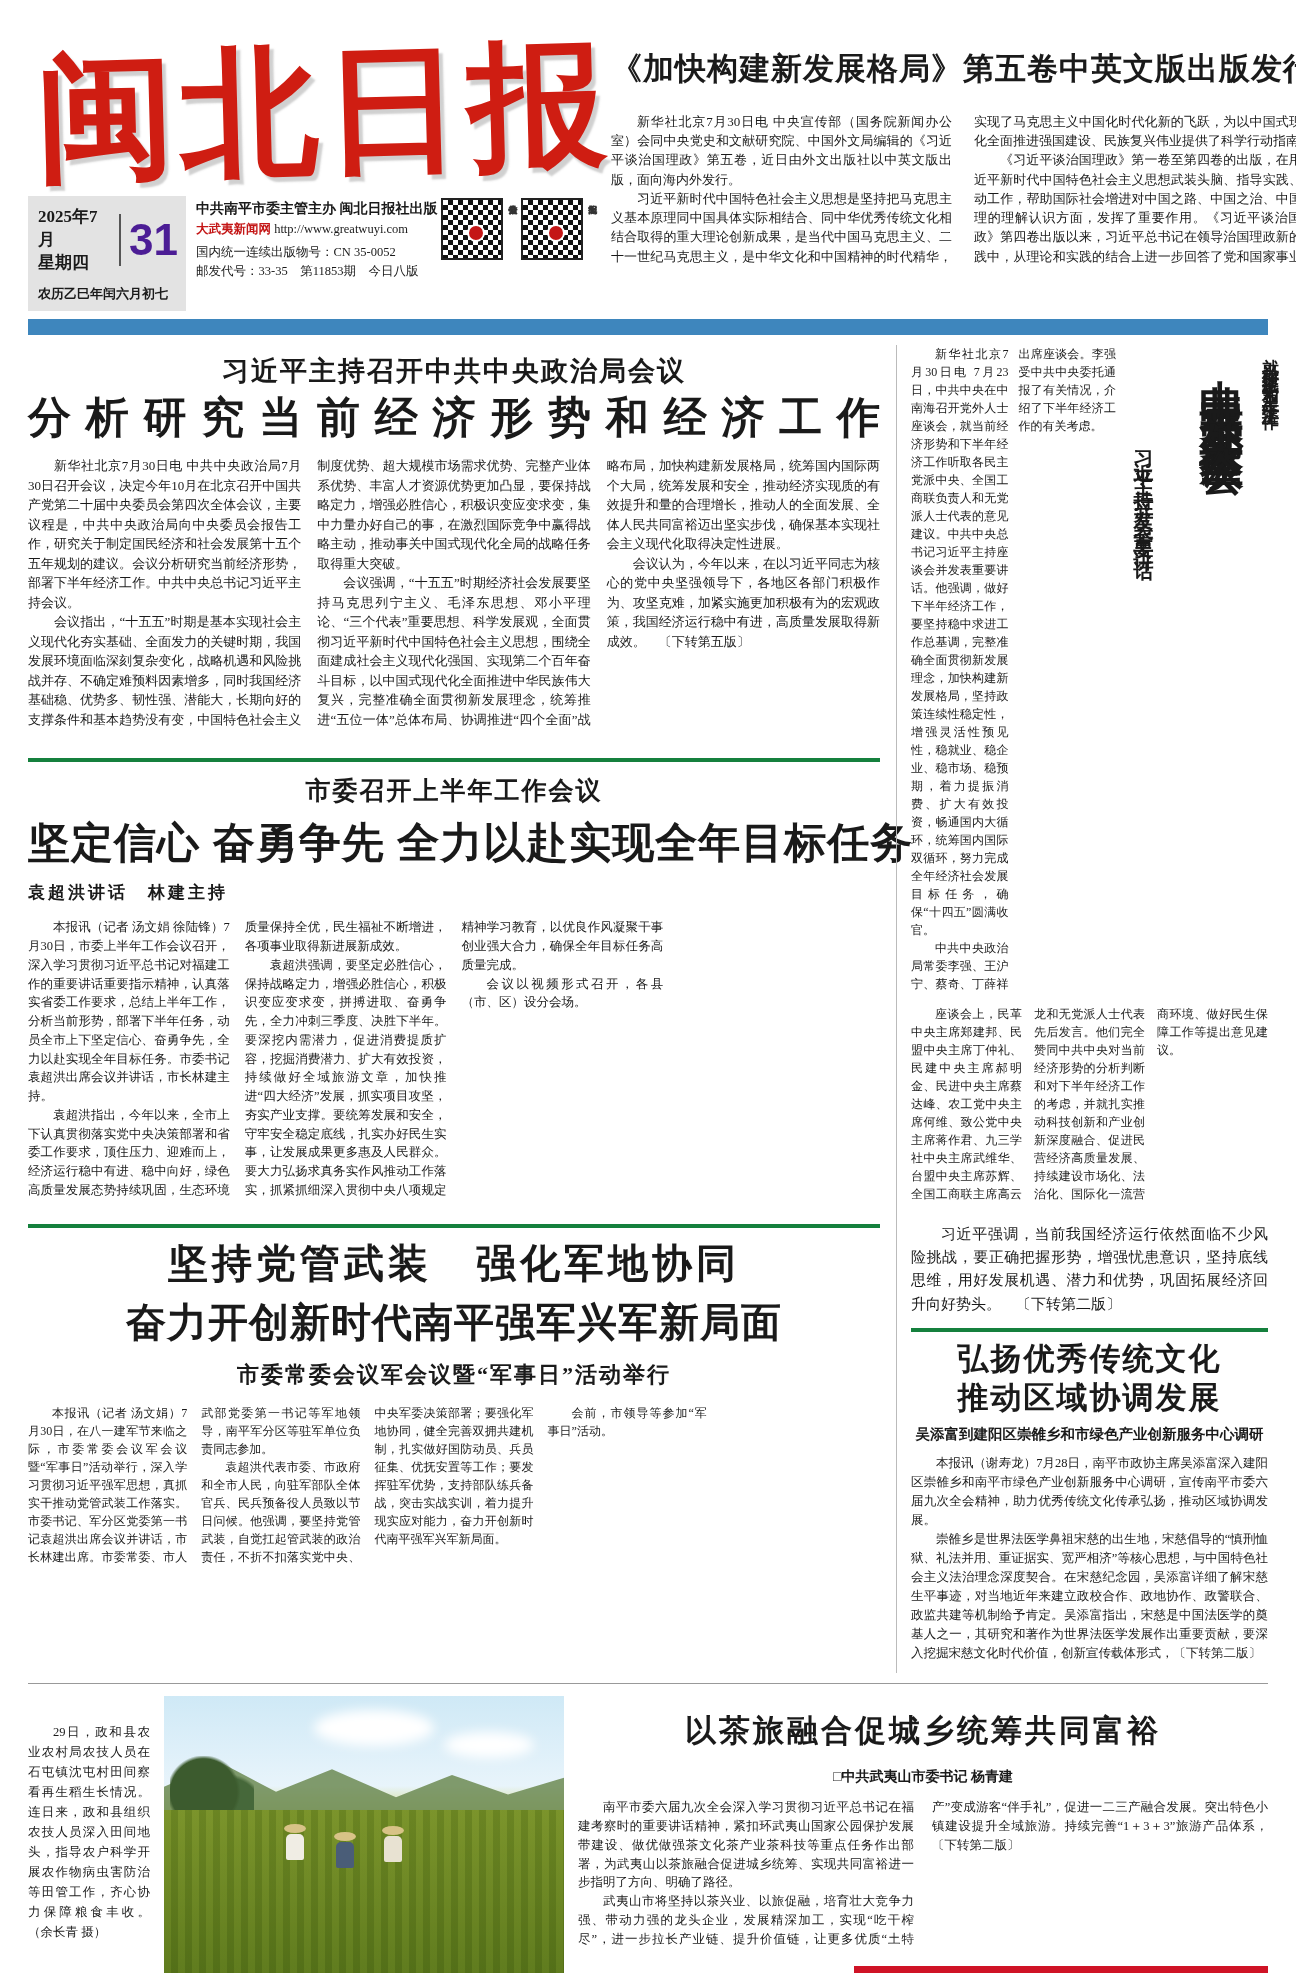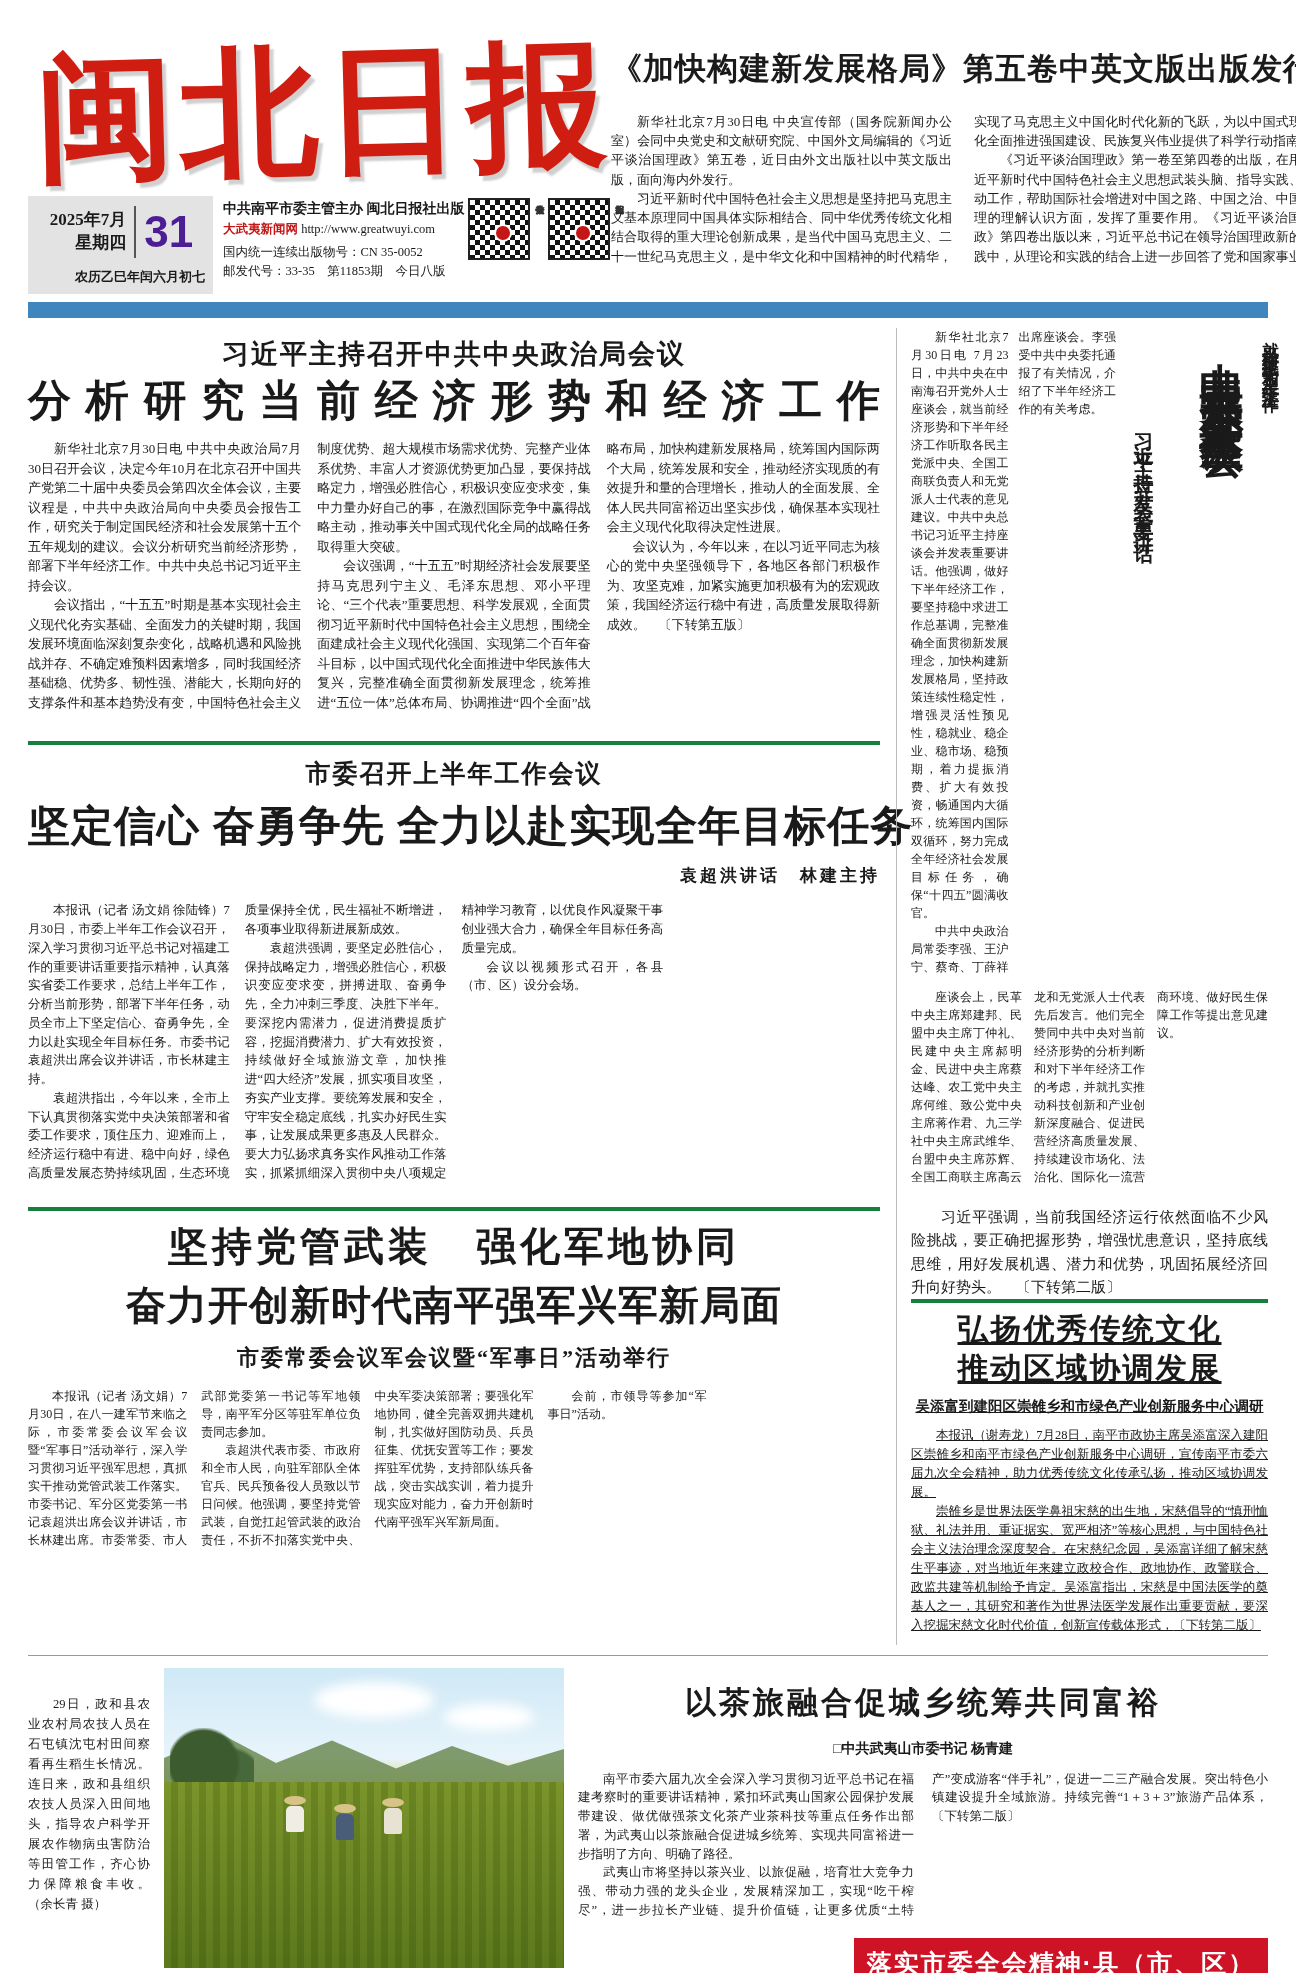--- a/index.html
+++ b/index.html
@@ -7,21 +7,21 @@
   body { width:1296px; font-family:"Liberation Serif","DejaVu Serif",serif; color:#1a1a1a; }
   .page { width:1296px; min-height:1973px; padding:14px 28px 0 28px; position:relative; }
 
   
   .topbar { display:flex; }
   .mast-left { width:565px; flex:none; }
   .logo { font-family:"DejaVu Serif",serif; font-weight:bold; color:#cf1d12;
           font-size:138px; line-height:1.0; letter-spacing:6px; padding:28px 0 6px 8px;
           text-shadow:4px 5px 2px rgba(120,120,120,.35); transform:rotate(-1.5deg); white-space:nowrap; }
   .mast-info-row { display:flex; align-items:stretch; margin-top:10px; gap:10px; }
-  .date-block { background:#e3e3e3; width:185px; flex:none; padding:10px 8px 8px 10px; text-align:right; }
+  .date-block { background:#e3e3e3; width:158px; flex:none; padding:10px 8px 8px 10px; text-align:left; }
   .date-top { display:flex; align-items:center; justify-content:center; gap:8px; }
   .date-ym { font-size:17px; font-weight:bold; line-height:1.35; }
   .date-sep { width:2px; height:52px; background:#555; }
   .date-day { font-size:44px; font-weight:bold; color:#4c1d95; font-family:"Liberation Sans",sans-serif; }
   .date-lunar { font-size:13px; font-weight:bold; margin-top:10px; white-space:nowrap; }
   .pub-info { font-size:12.5px; line-height:1.55; padding-top:2px; width:235px; flex:none; }
   .pub-info .l1 { font-weight:bold; font-size:14px; white-space:nowrap; }
   .pub-info .l2 { margin-bottom:4px; white-space:nowrap; }
   .pub-info .l2 .red { color:#c41616; font-weight:bold; }
   .qr-wrap { display:flex; gap:4px; padding-top:2px; }
@@ -49,21 +49,21 @@
 
   .kicker { text-align:center; font-size:27px; font-weight:bold; font-family:"Liberation Sans",sans-serif; letter-spacing:2px; }
   .hl-justify { font-family:"Liberation Sans",sans-serif; font-weight:bold; text-align:justify; text-align-last:justify; line-height:1.15; }
   .hl1 { font-size:57px; margin-top:10px; }
   .hl2 { font-size:43px; margin-top:4px; }
   .body-cols { margin-top:14px; font-size:13px; line-height:1.5; text-align:justify; column-fill:auto; overflow:hidden; }
   .pb-body { columns:3; column-gap:16px; height:292px; }
 
   .city-kicker { font-size:25px; margin-top:4px; }
   .city-hl { font-family:"Liberation Sans",sans-serif; font-weight:bold; font-size:42px; text-align:center; letter-spacing:1px; margin-top:8px; white-space:nowrap; }
-  .byline { text-align:right; font-weight:bold; font-size:17px; margin-top:10px; letter-spacing:3px; }
+  .byline { text-align:left; font-weight:bold; font-size:17px; margin-top:10px; letter-spacing:3px; }
   .city-body { columns:4; column-gap:15px; height:296px; font-size:12.5px; }
 
   .mil-hl1 { font-family:"Liberation Sans",sans-serif; font-weight:bold; font-size:40px; text-align:center; letter-spacing:4px; }
   .mil-hl2 { font-family:"Liberation Sans",sans-serif; font-weight:bold; font-size:40px; text-align:center; letter-spacing:1px; margin-top:4px; }
   .mil-kicker { text-align:center; font-size:22px; font-weight:bold; margin-top:10px; letter-spacing:2px; }
   .mil-body { columns:5; column-gap:14px; height:168px; font-size:12px; }
 
   
   .sym-top { display:flex; height:650px; gap:8px; }
   .sym-cols { width:205px; flex:none; columns:2; column-gap:10px; column-fill:auto; height:650px; overflow:hidden;
@@ -201,21 +201,21 @@
           <div class="vert sym-kicker">就当前经济形势和下半年经济工作</div>
         </div>
         <div class="sym-cont">
           <p class="ind">座谈会上，民革中央主席郑建邦、民盟中央主席丁仲礼、民建中央主席郝明金、民进中央主席蔡达峰、农工党中央主席何维、致公党中央主席蒋作君、九三学社中央主席武维华、台盟中央主席苏辉、全国工商联主席高云龙和无党派人士代表先后发言。他们完全赞同中共中央对当前经济形势的分析判断和对下半年经济工作的考虑，并就扎实推动科技创新和产业创新深度融合、促进民营经济高质量发展、持续建设市场化、法治化、国际化一流营商环境、做好民生保障工作等提出意见建议。</p>
         </div>
         <div class="sym-end">
           <p class="ind"><span>习近平强调，当前我国经济运行依然面临不少风险挑战，要正确把握形势，增强忧患意识，坚持底线思维，用好发展机遇、潜力和优势，巩固拓展经济回升向好势头。</span>　<span>〔下转第二版〕</span></p>
         </div>
       </section>
 
-      <section class="story rule-top" style="text-decoration:underline;">
+      <section class="story rule-top" style="margin-top:12px;">
         <div class="wu-hl">
           <div>弘扬优秀传统文化</div>
           <div>推动区域协调发展</div>
         </div>
         <div class="wu-byline">吴添富到建阳区崇雒乡和市绿色产业创新服务中心调研</div>
         <div class="wu-body">
           <p class="ind">本报讯（谢寿龙）7月28日，南平市政协主席吴添富深入建阳区崇雒乡和南平市绿色产业创新服务中心调研，宣传南平市委六届九次全会精神，助力优秀传统文化传承弘扬，推动区域协调发展。</p>
           <p class="ind"><span>崇雒乡是世界法医学鼻祖宋慈的出生地，宋慈倡导的“慎刑恤狱、礼法并用、重证据实、宽严相济”等核心思想，与中国特色社会主义法治理念深度契合。在宋慈纪念园，吴添富详细了解宋慈生平事迹，对当地近年来建立政校合作、政地协作、政警联合、政监共建等机制给予肯定。吴添富指出，宋慈是中国法医学的奠基人之一，其研究和著作为世界法医学发展作出重要贡献，要深入挖掘宋慈文化时代价值，创新宣传载体形式，</span><span>〔下转第二版〕</span></p>
         </div>
       </section>

